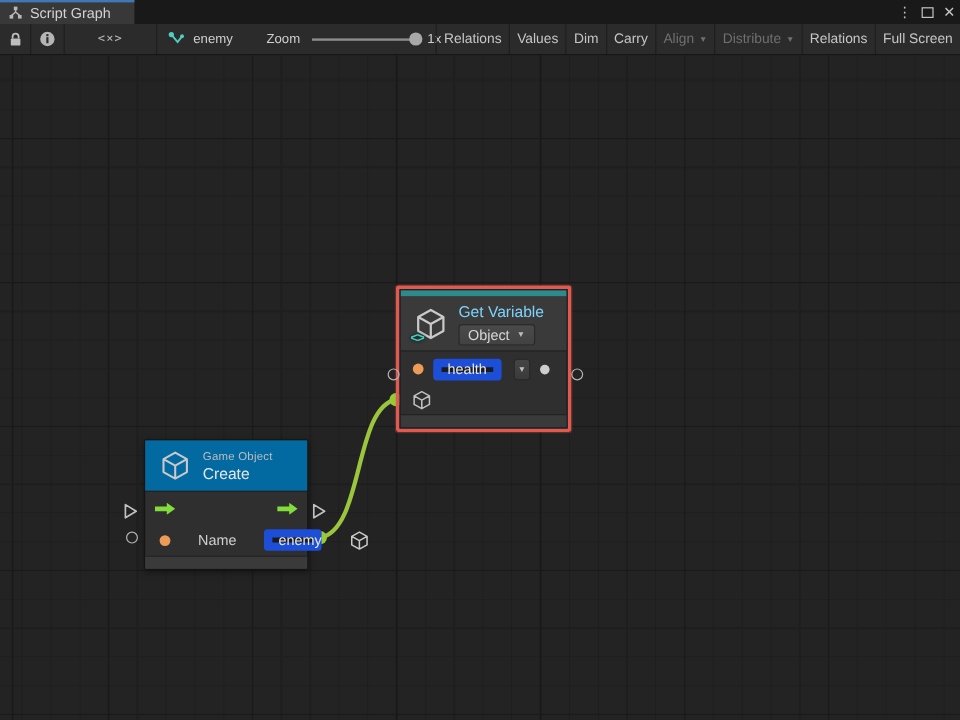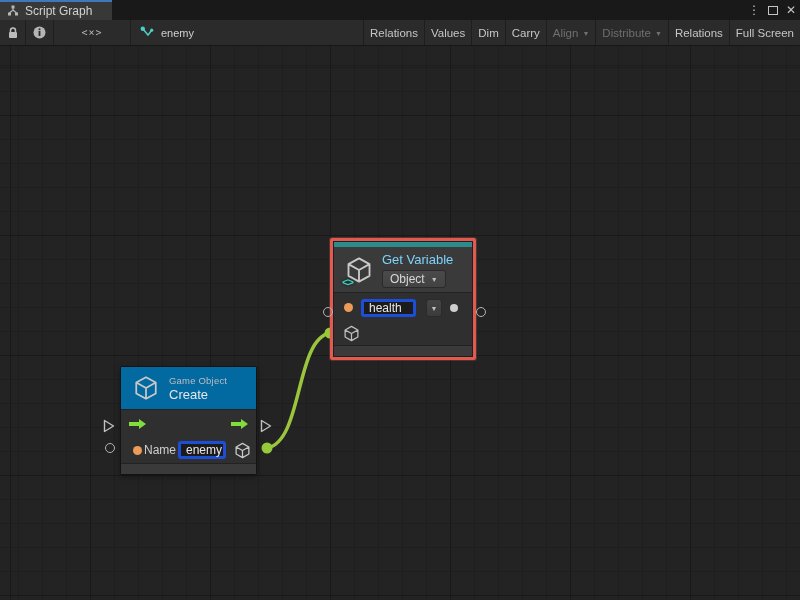--- a/index.html
+++ b/index.html
@@ -58,26 +58,26 @@
   .node-footer { height:11px; background:#3a3a3a; border-top:1px solid #222; }
   .sep { border-top:1px solid #222; }
 
   
   .node-create { left:120px; top:320px; width:137px; }
   .node-create .node-header { height:42px; padding-left:12px; gap:10px; }
   .hdr-titles .hdr-small { font-size:9.5px; color:#bdbdbd; letter-spacing:.2px; }
   .hdr-titles .hdr-big { font-size:13px; color:#e6e6e6; margin-top:1px; }
   .row { display:flex; align-items:center; }
   .row-flow { height:27px; justify-content:space-between; padding:0 7px 0 8px; }
-  .row-ports { height:26px; padding:0 5px 0 12px; gap:2px; }
+  .row-ports { height:26px; padding:0 5px 0 12px; gap:23px; }
   .port-dot { width:9px; height:9px; border-radius:50%; flex:0 0 auto; }
   .dot-orange { background:#ee9b57; }
   .dot-gray { background:#cdcdcd; width:8px; height:8px; }
   .port-label { font-size:12px; color:#d0d0d0; }
-  .field { height:18px; background:#1b1b1b; border:3px solid #1d4ed8; border-radius:3px;
+  .field { height:18px; background:#1b1b1b; border:7px solid #1d4ed8; border-radius:3px;
            font-size:12px; color:#e8e8e8; display:flex; align-items:center; padding:0 5px; }
   .field-enemy { width:48px; }
   .mini-cube { margin-left:auto; display:flex; }
 
   
   .sel-wrap { position:absolute; left:330px; top:192px; width:146px; z-index:2;
               border:3px solid #e25a4e; border-radius:2px; box-shadow:0 0 0 1px rgba(226,90,78,.25); }
   .sel-inner { border:1px solid #15222b; background:#2f2f2f; }
   .teal-strip { height:5px; background:#2e8b8b; }
   .gv-header { height:45px; background:#3a3a3a; display:flex; align-items:center; padding-left:11px; gap:9px; }
@@ -143,20 +143,27 @@
 
     <div class="breadcrumb">
       <svg width="14" height="13" viewBox="0 0 14 13">
         <path d="M3 3 L8 9 L11.5 4.5" stroke="#4ecdc4" stroke-width="1.6" fill="none"></path>
         <circle cx="2.8" cy="2.8" r="2.2" fill="#4ecdc4"></circle>
         <circle cx="11.7" cy="4.2" r="1.6" fill="#4ecdc4"></circle>
       </svg>
       <span class="bc-label">enemy</span>
     </div>
 
+    <div class="zoom-group">
+      <span class="zoom-label">Zoom</span>
+      <span class="zoom-track">
+        <span class="zoom-handle"></span>
+      </span>
+      <span class="zoom-value">1x</span>
+    </div>
 
     <div class="tb-buttons">
       <div class="tb-btn">
         <span>Relations</span>
         </div>
       <div class="tb-btn">
         <span>Values</span>
         </div>
       <div class="tb-btn">
         <span>Dim</span>

